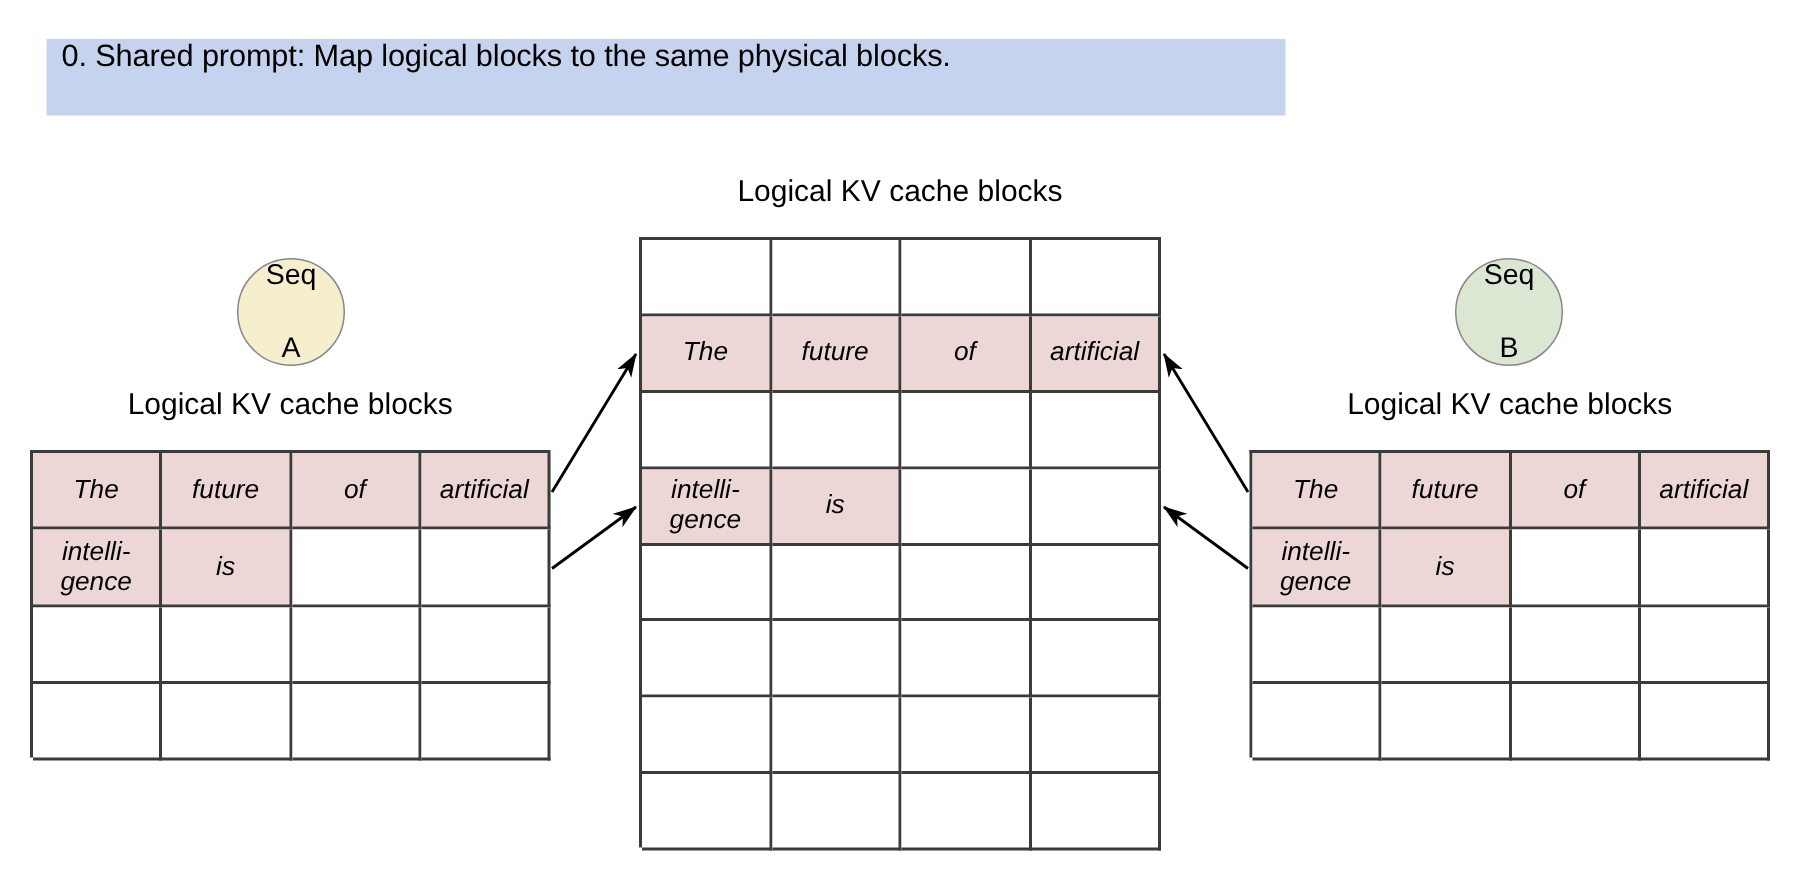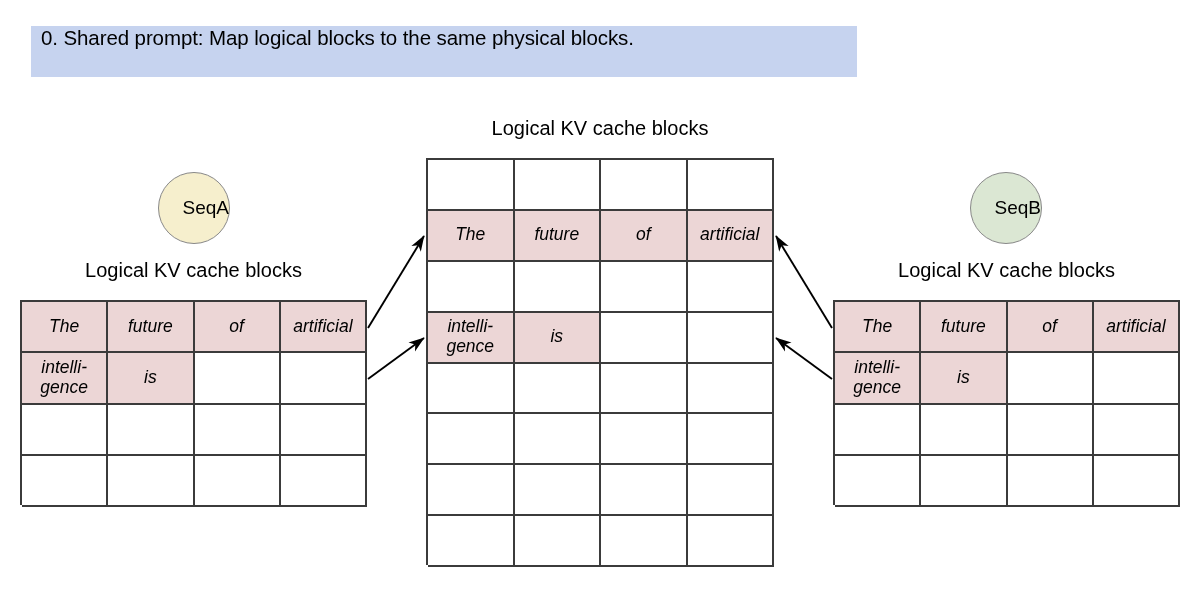--- a/index.html
+++ b/index.html
@@ -47,23 +47,23 @@
 
   
   .seq-circle {
     position: absolute;
     width: 72px;
     height: 72px;
     border-radius: 50%;
     border: 1.3px solid #888888;
     box-sizing: border-box;
     display: flex;
-    flex-direction: row;
+    flex-direction: column;
     align-items: center;
-    justify-content: flex-end;
+    justify-content: space-between;
     font-size: 19px;
     line-height: 1.13;
     color: #000;
   }
   #seq-a-circle { left: 158px; top: 172px; background: #f6efcd; }
   #seq-b-circle { left: 970px; top: 172px; background: #dbe7d3; }
 
   
   .kv-grid {
     position: absolute;

